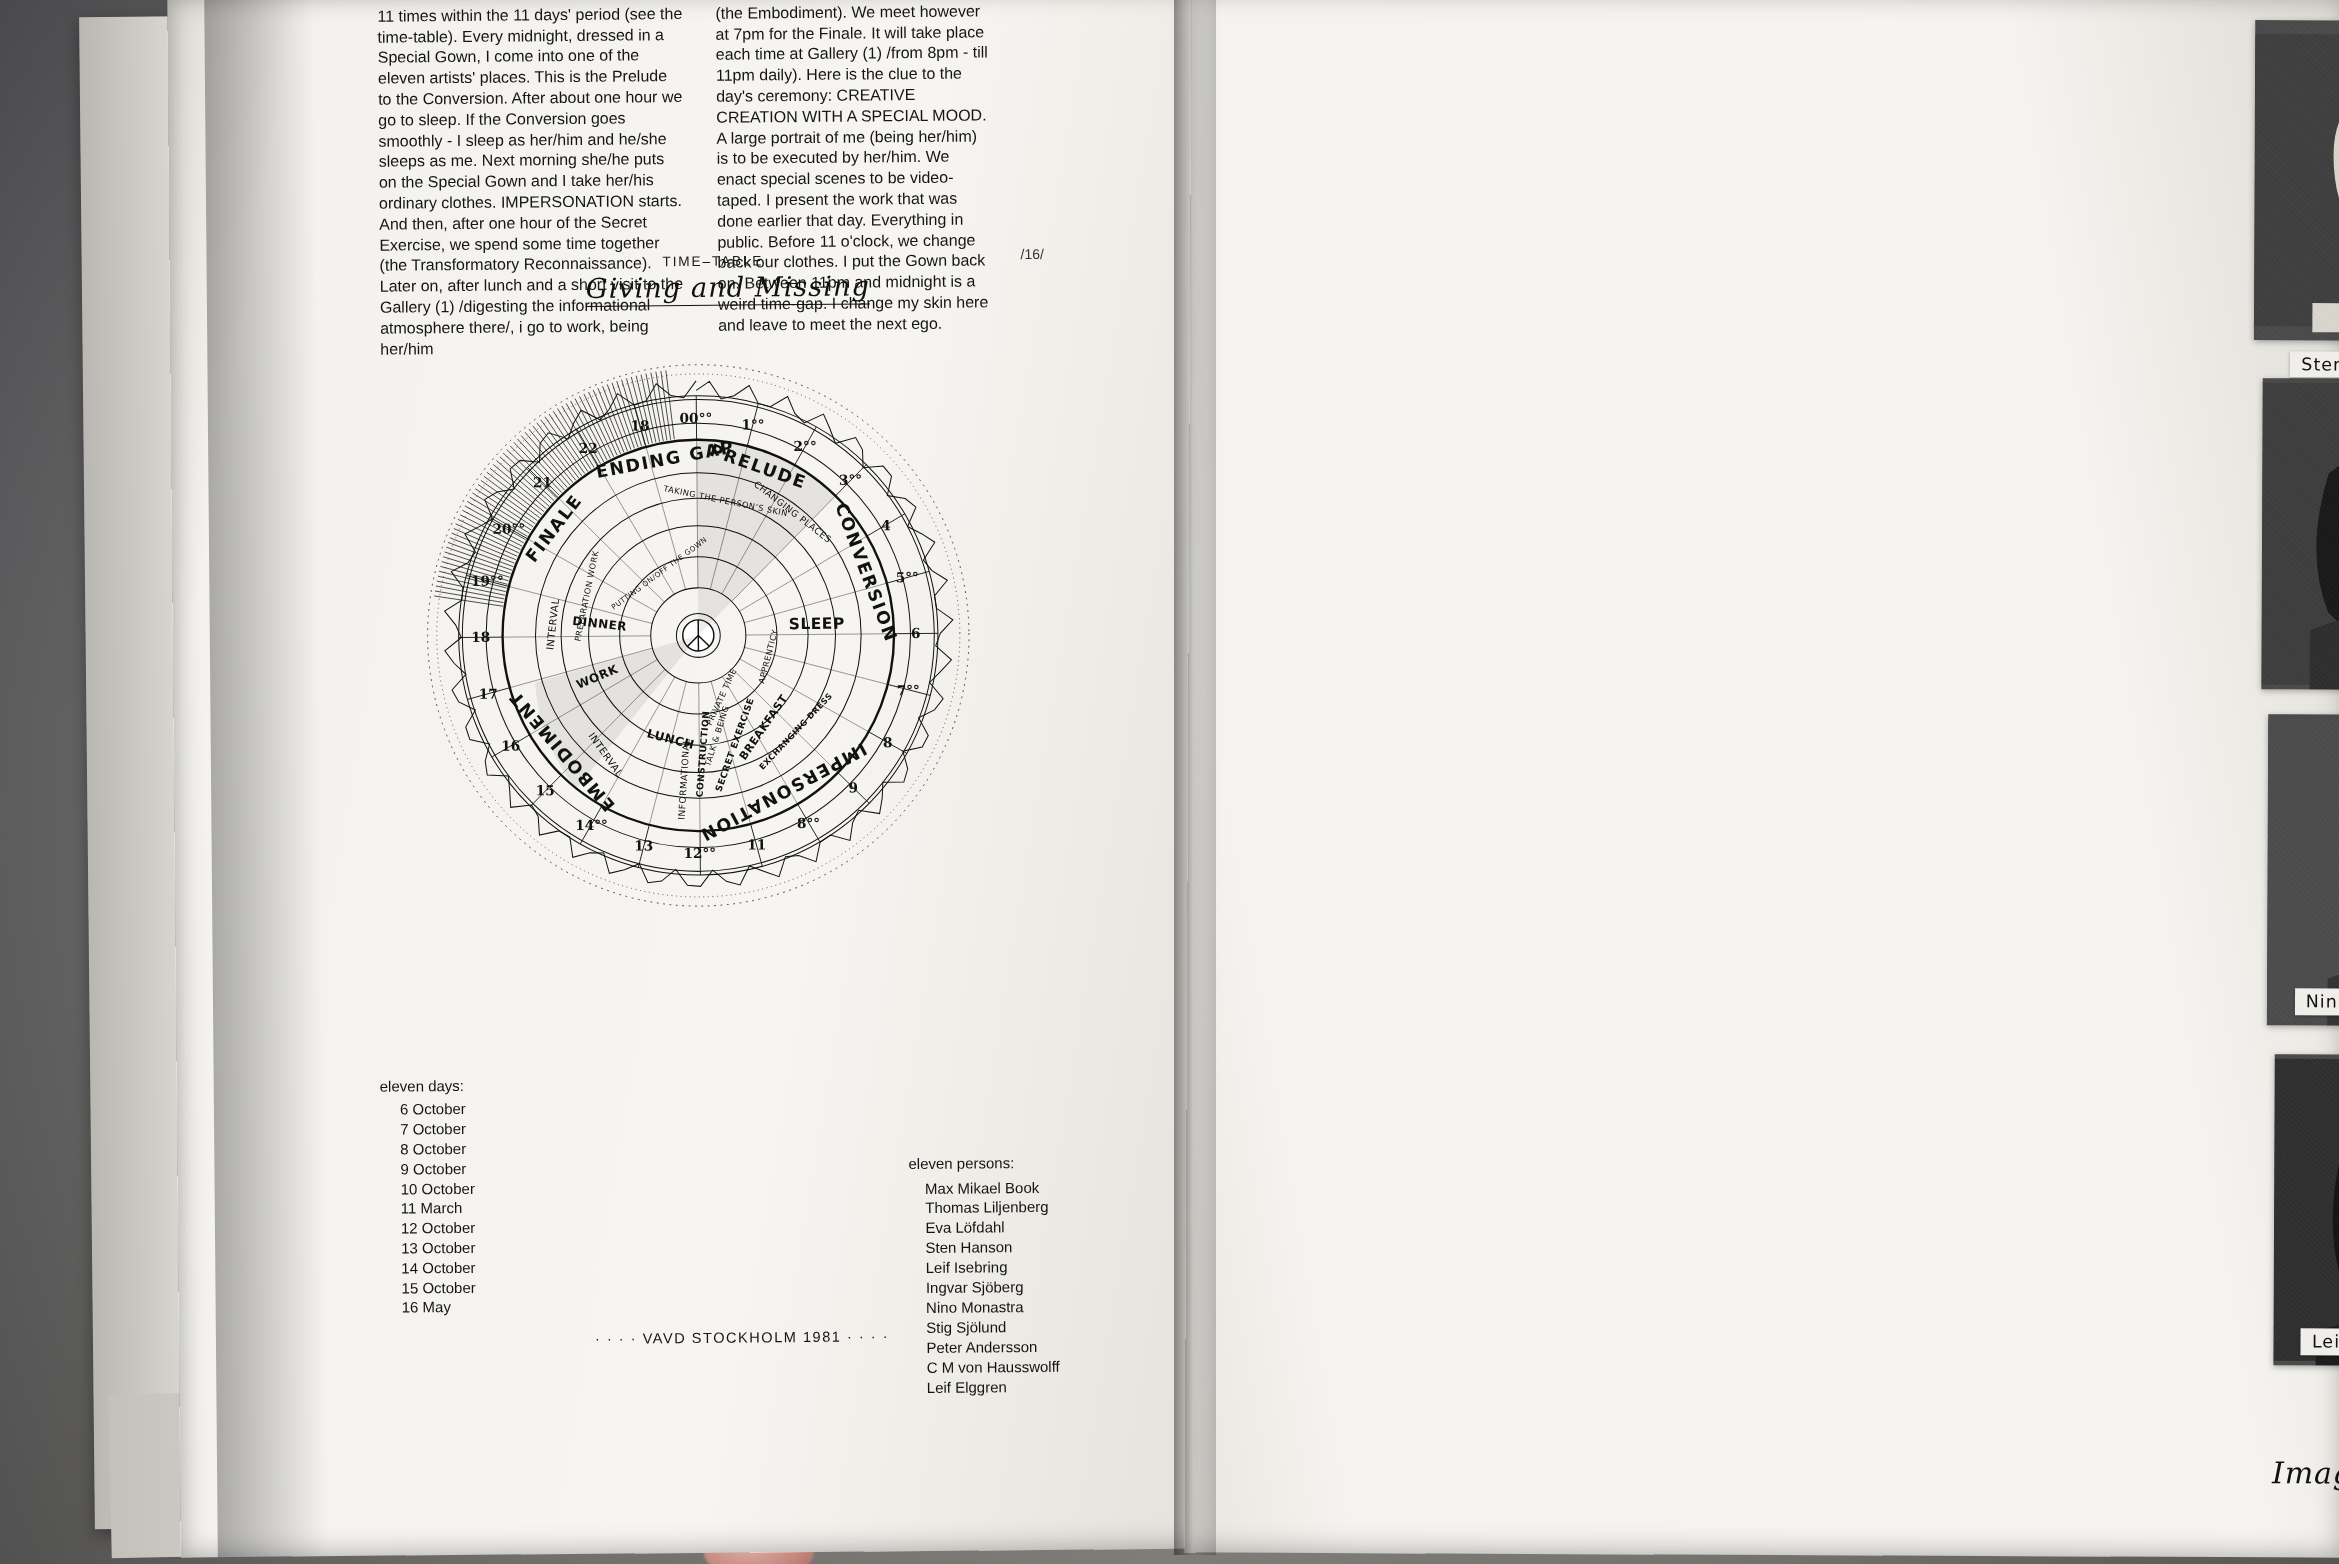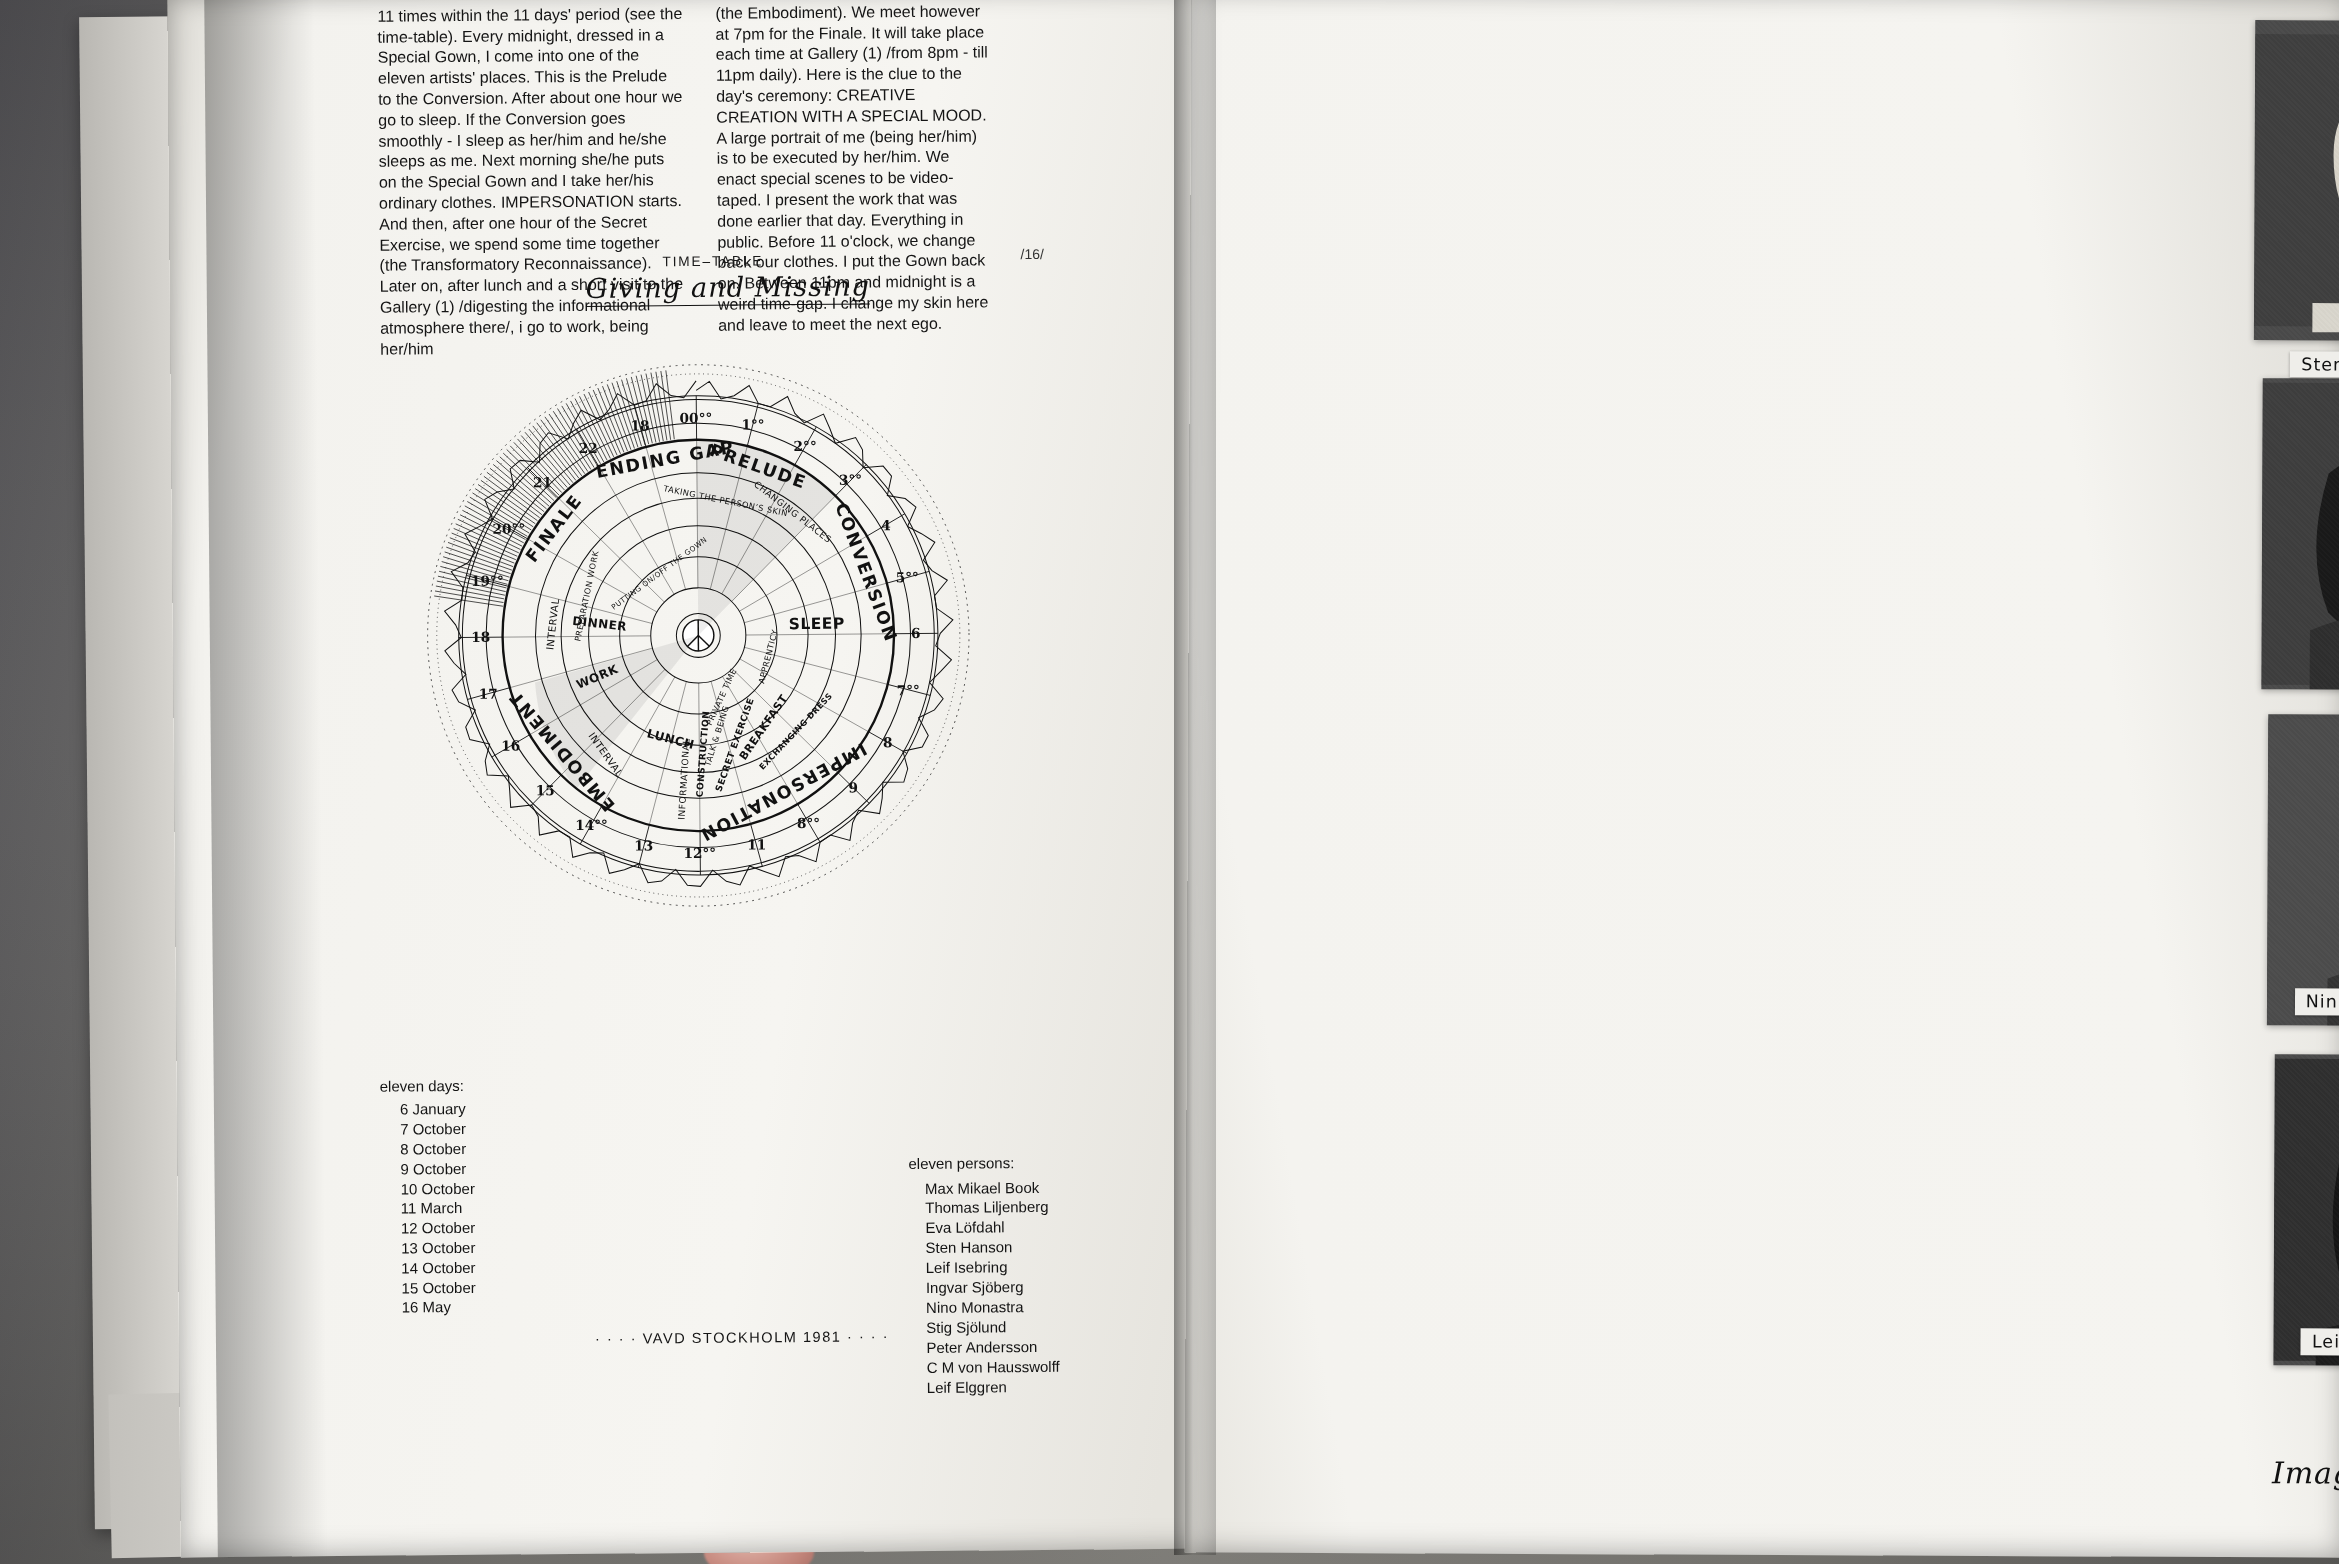--- a/index.html
+++ b/index.html
@@ -331,21 +331,21 @@
             <div style="position: absolute; left: 268px; top: 427px; transform: translate(-50%, -50%) rotate(-86deg); white-space: nowrap; font-size: 9.1px; font-weight: 400; letter-spacing: 0.5px; font-family: &quot;DejaVu Sans&quot;, sans-serif; color: rgb(17, 17, 17);">INFORMATIONAL</div>
             <div style="position: absolute; left: 301px; top: 384px; transform: translate(-50%, -50%) rotate(-72deg); white-space: nowrap; font-size: 8.2px; font-weight: 400; letter-spacing: 0.5px; font-family: &quot;DejaVu Sans&quot;, sans-serif; color: rgb(17, 17, 17);">TALK &amp; BEING</div>
             <div style="position: absolute; left: 380px; top: 380px; transform: translate(-50%, -50%) rotate(-46deg); white-space: nowrap; font-size: 8.2px; font-weight: 700; letter-spacing: 0.5px; font-family: &quot;DejaVu Sans&quot;, sans-serif; color: rgb(17, 17, 17);">EXCHANGING DRESS</div>
             <div style="position: absolute; left: 379px; top: 161px; transform: translate(-50%, -50%) rotate(38deg); white-space: nowrap; font-size: 9.1px; font-weight: 400; letter-spacing: 0.5px; font-family: &quot;DejaVu Sans&quot;, sans-serif; color: rgb(17, 17, 17);">CHANGING PLACES</div>
           </div>
       </div>
 
       <div class="days">
         <div class="hd">eleven days:</div>
         <ul id="days-list">
-            <li>6 January</li>
+            <li>6 October</li>
             <li>7 October</li>
             <li>8 October</li>
             <li>9 October</li>
             <li>10 October</li>
             <li>11 March</li>
             <li>12 October</li>
             <li>13 October</li>
             <li>14 October</li>
             <li>15 October</li>
             <li>16 May</li>

